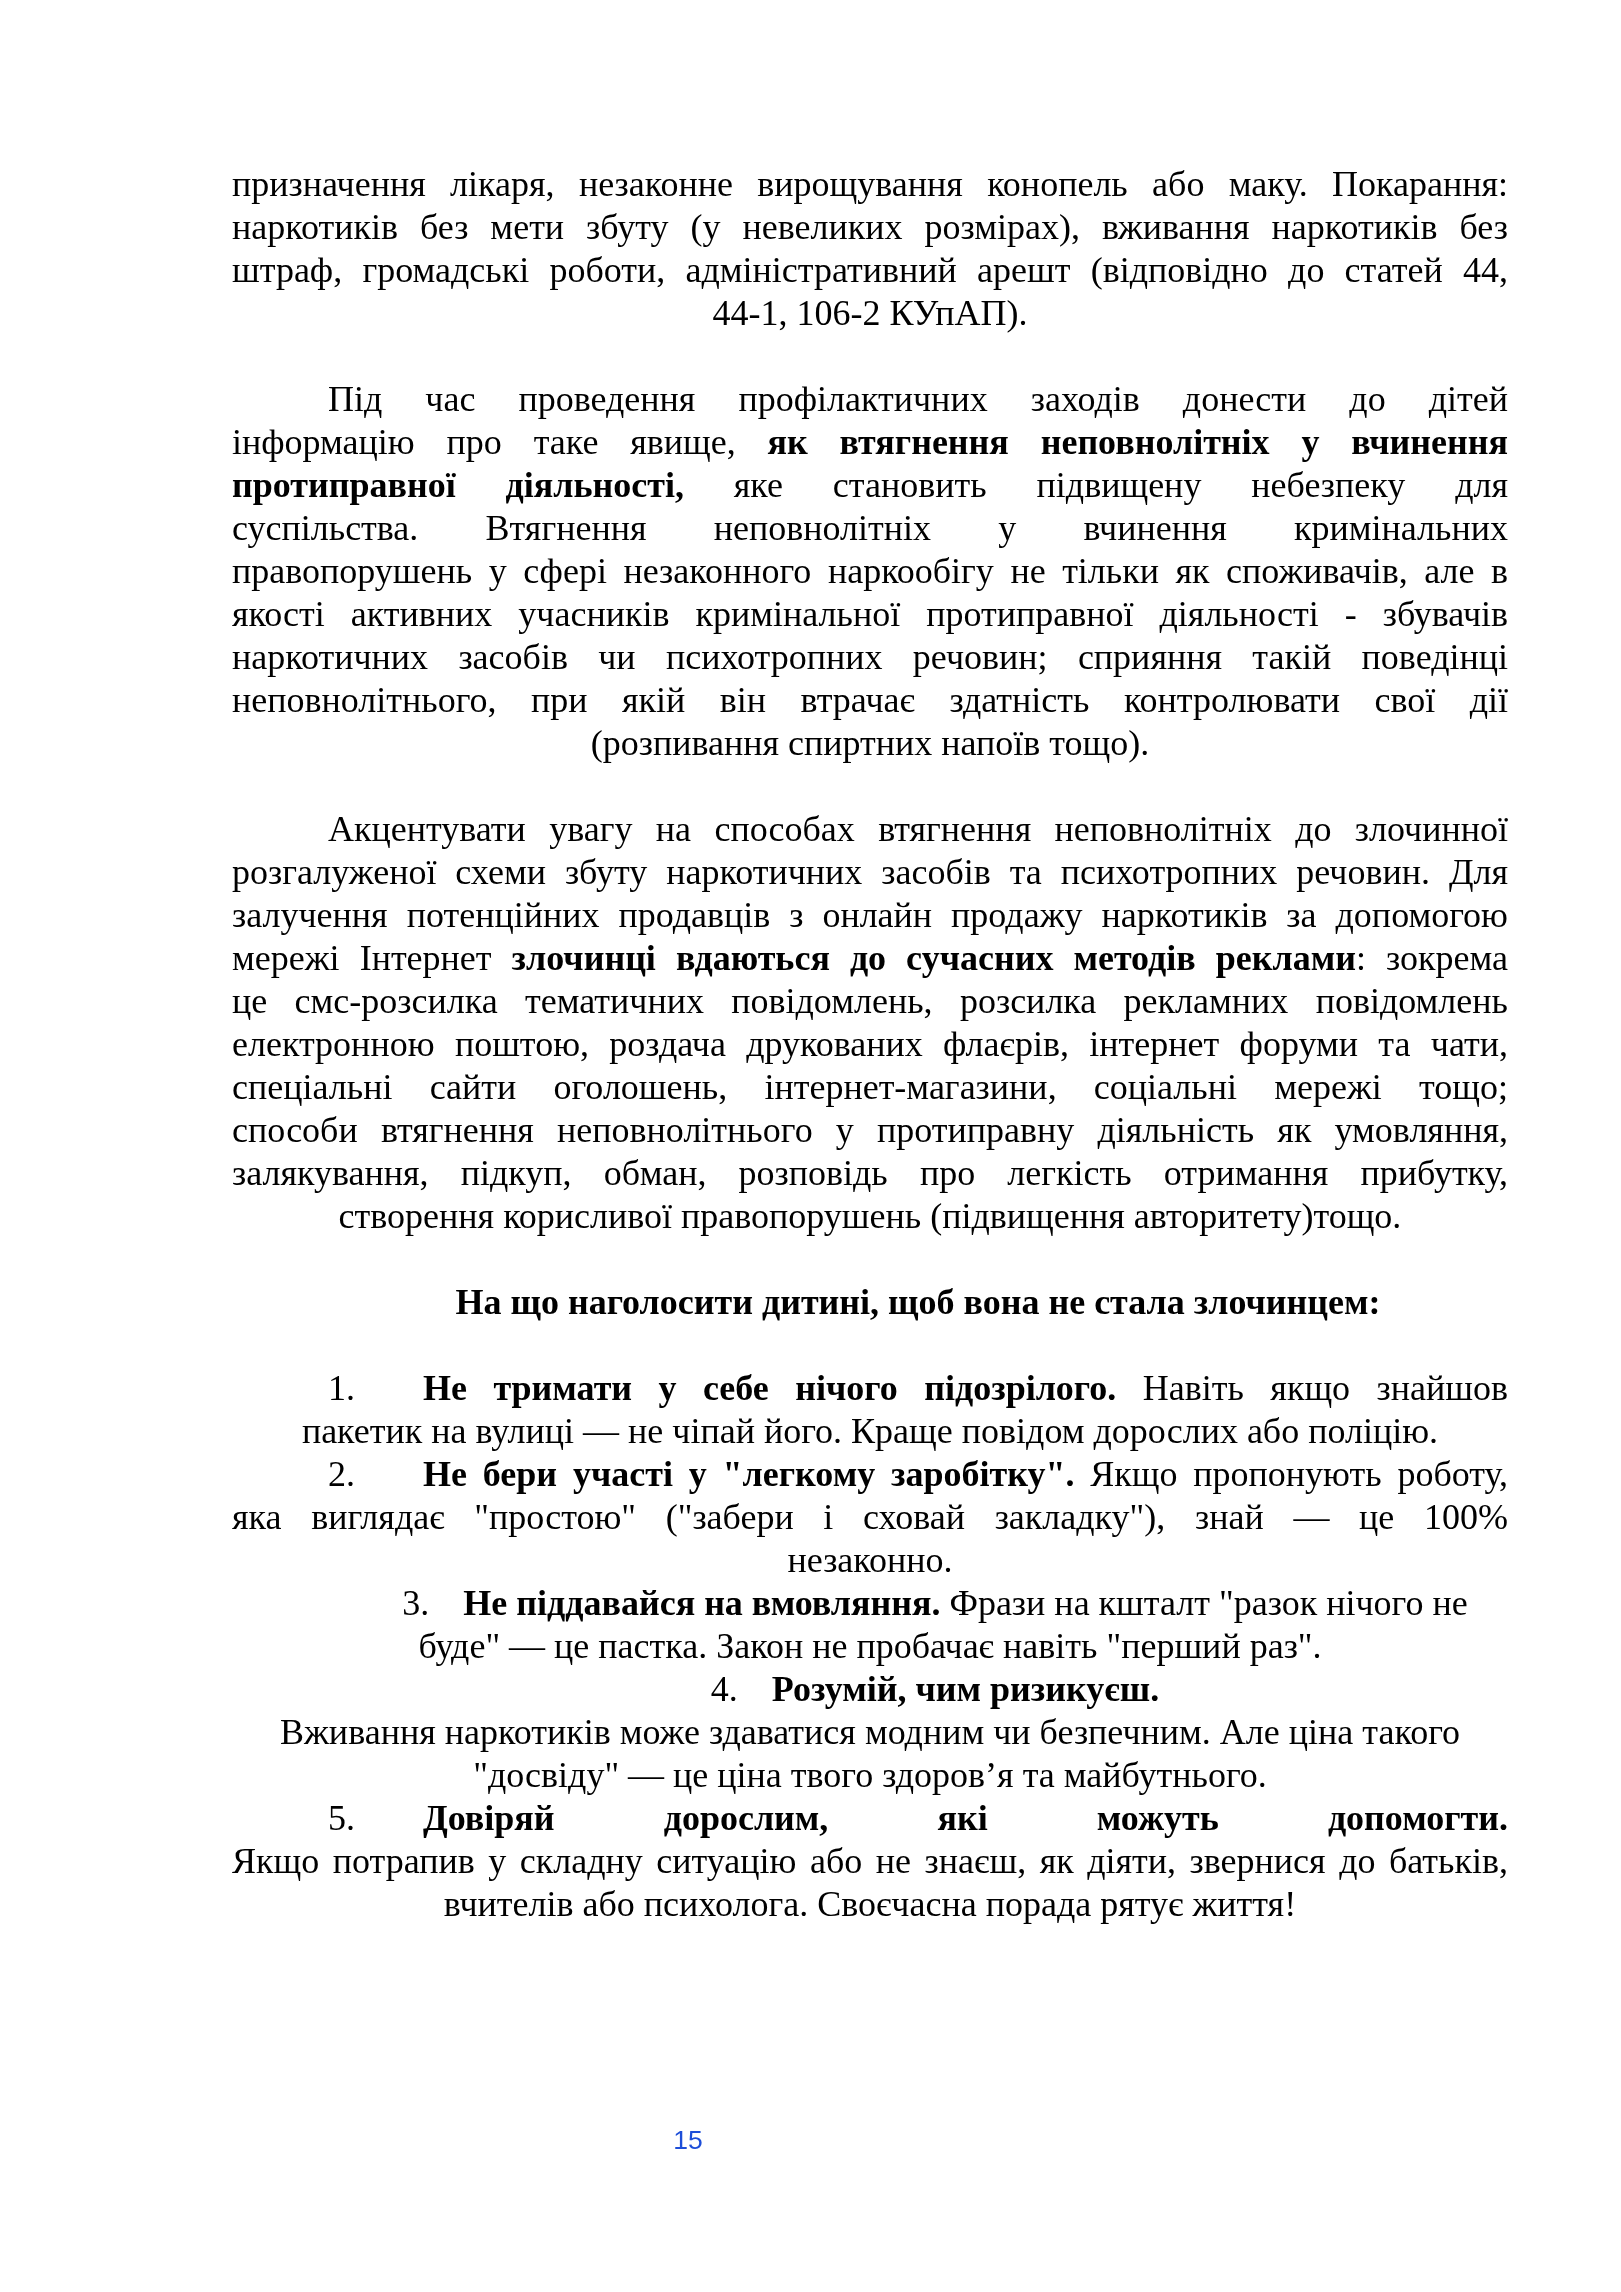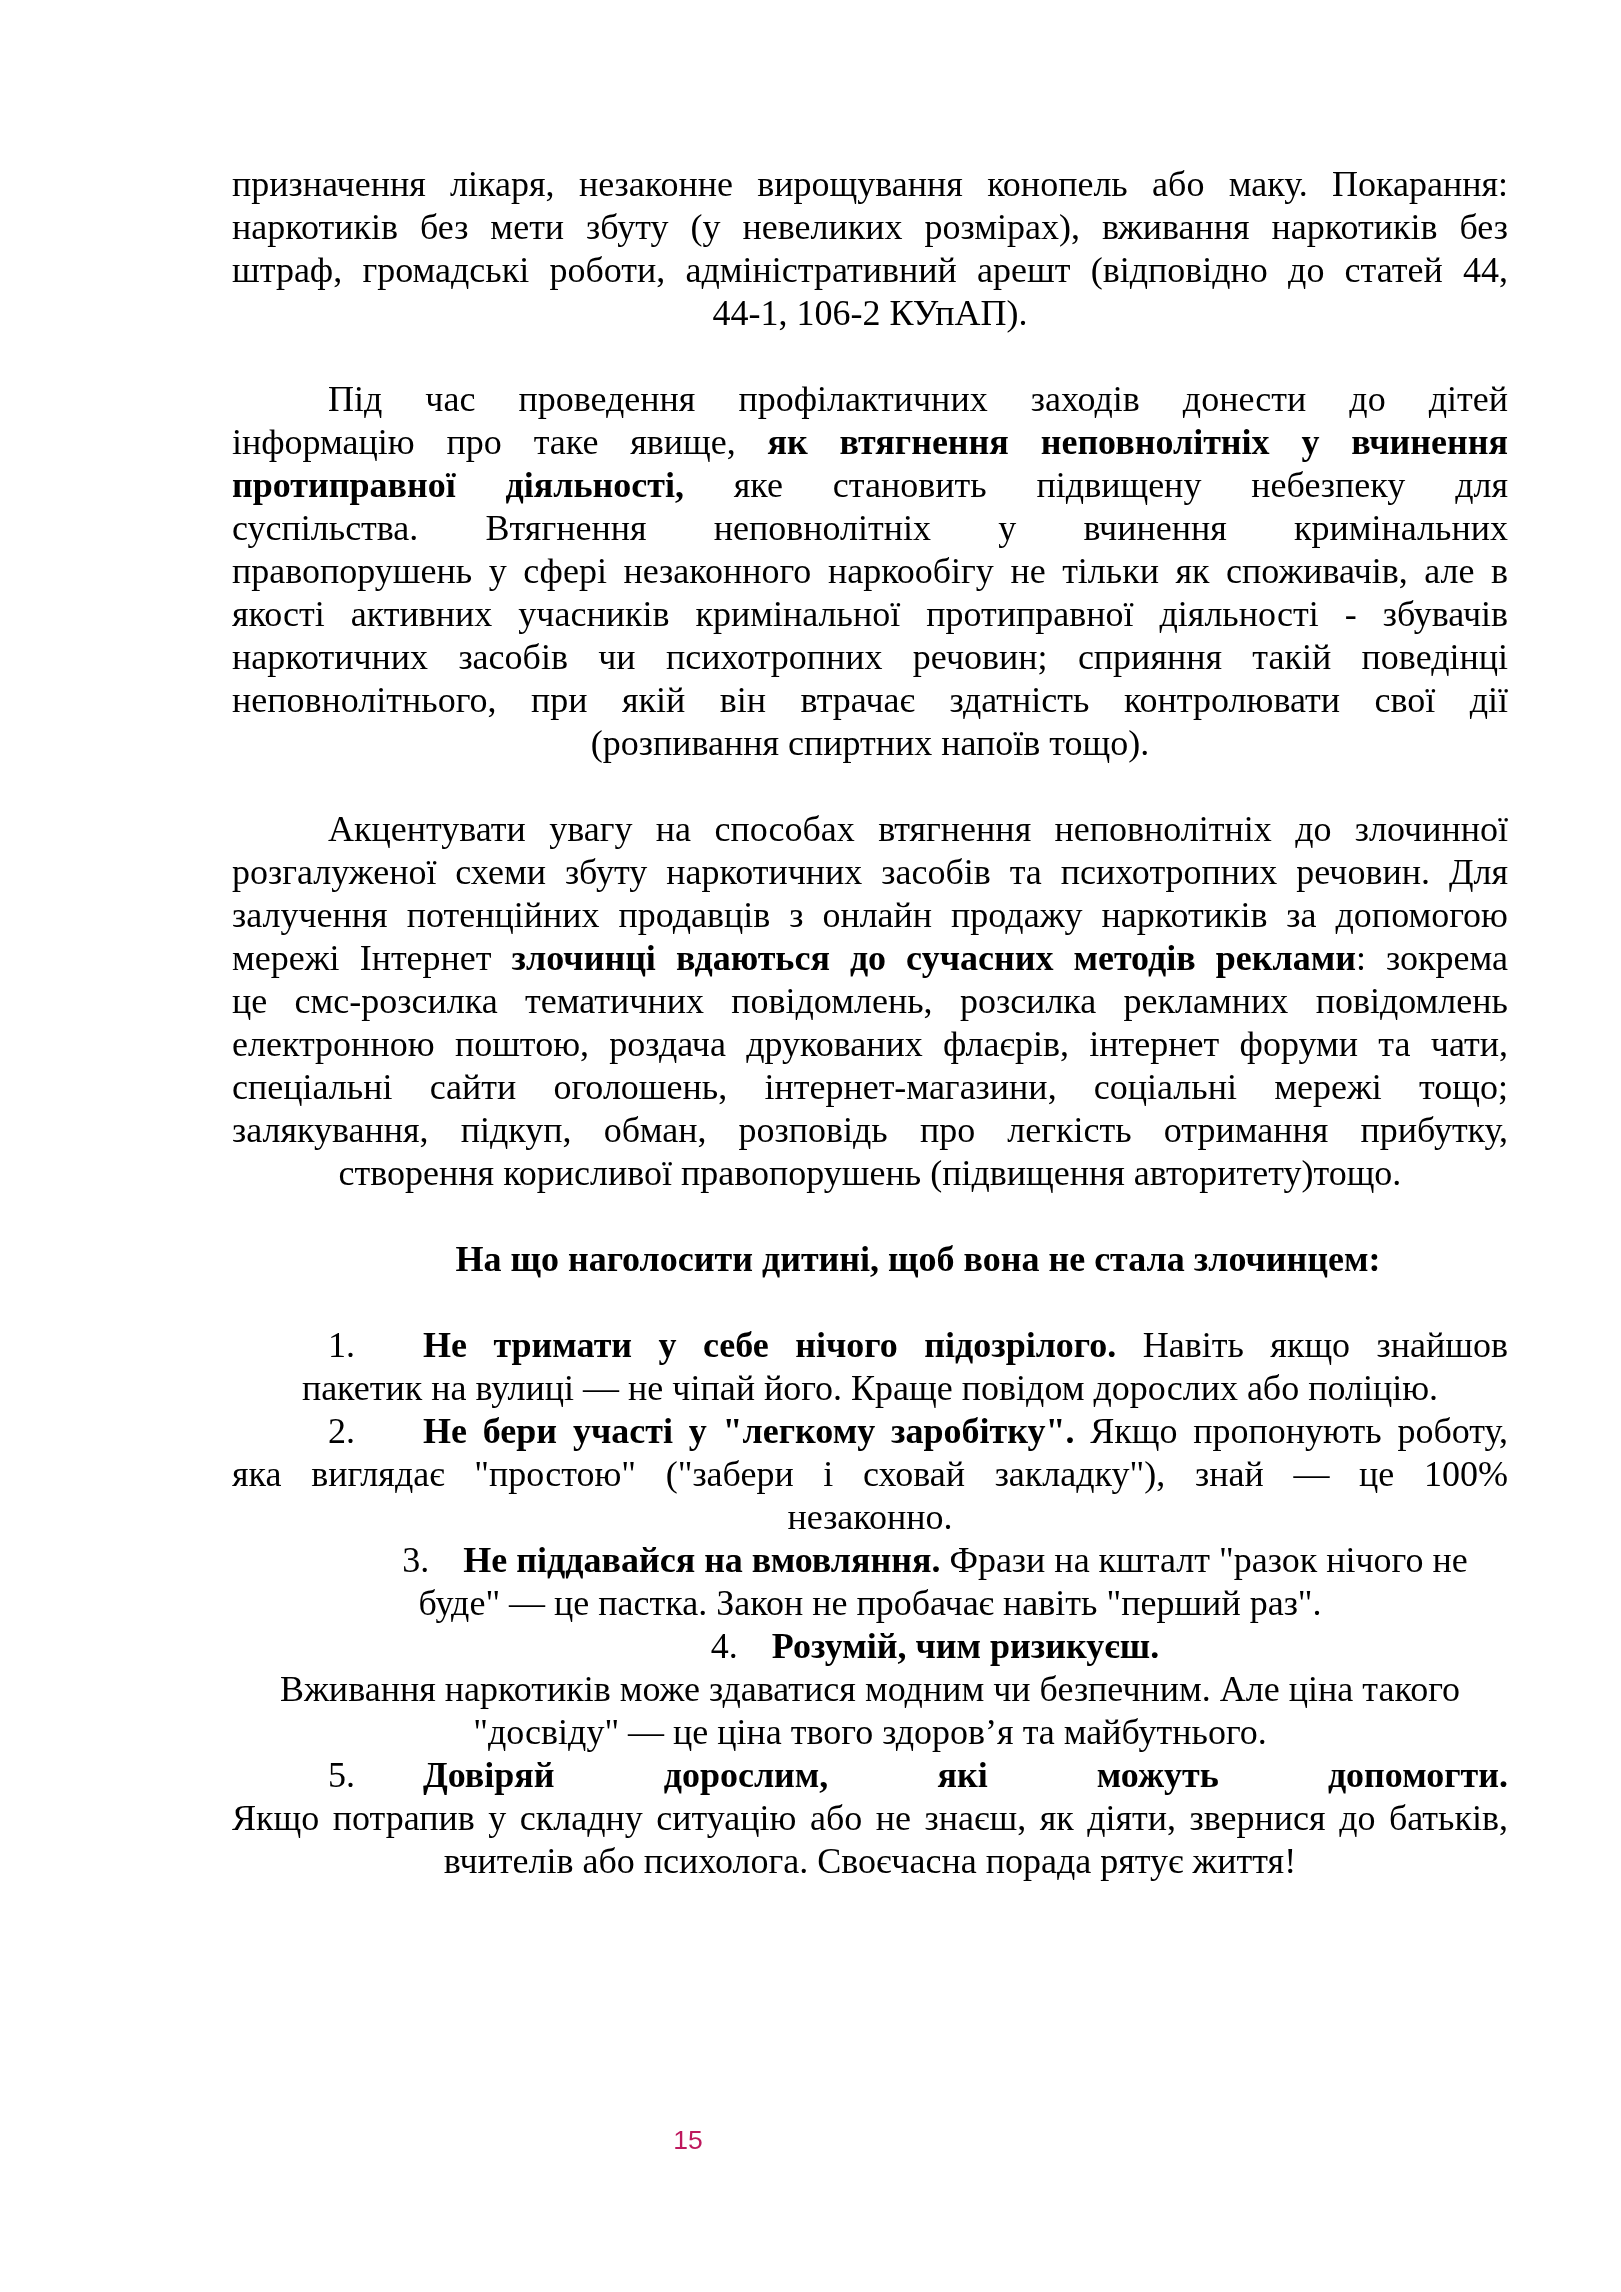--- a/index.html
+++ b/index.html
@@ -12,21 +12,21 @@
   }
   .line { display: block; height: 43px; white-space: nowrap; }
   .line.just { text-align: justify; text-align-last: justify; white-space: normal; overflow: hidden; }
   .line.left { text-align: center; }
   .line.indent { padding-left: 96px; }
   .blank { display: block; height: 43px; }
   .b { font-weight: bold; }
   .num { display: inline-block; width: 95px; }
   .page-number {
     position: absolute; left: 0; width: 1304px; top: 2125px; text-align: center;
-    font-family: "Liberation Sans", "DejaVu Sans", sans-serif; font-size: 26.5px; color: #be185d;
+    font-family: "Liberation Sans", "DejaVu Sans", sans-serif; font-size: 26.5px; color: #1d4ed8;
     padding-left: 72px; box-sizing: border-box;
   }
 </style>
 </head>
 <body>
 
 <div class="page">
   <div class="text" id="text-body">
       <div>
         <div class="line just"><span>призначення лікаря, незаконне вирощування конопель або маку. Покарання:</span></div>
@@ -48,20 +48,21 @@
       </div>
       <div class="blank"></div>
       <div>
         <div class="line just indent"><span>Акцентувати увагу на способах втягнення неповнолітніх до злочинної</span></div>
         <div class="line just"><span>розгалуженої схеми збуту наркотичних засобів та психотропних речовин. Для</span></div>
         <div class="line just"><span>залучення потенційних продавців з онлайн продажу наркотиків за допомогою</span></div>
         <div class="line just"><span>мережі Інтернет </span><span class="b">злочинці вдаються до сучасних методів реклами</span><span>: зокрема</span></div>
         <div class="line just"><span>це смс-розсилка тематичних повідомлень, розсилка рекламних повідомлень</span></div>
         <div class="line just"><span>електронною поштою, роздача друкованих флаєрів, інтернет форуми та чати,</span></div>
         <div class="line just"><span>спеціальні сайти оголошень, інтернет-магазини, соціальні мережі тощо;</span></div>
+        <div class="line just"><span>способи втягнення неповнолітнього у протиправну діяльність як умовляння,</span></div>
         <div class="line just"><span>залякування, підкуп, обман, розповідь про легкість отримання прибутку,</span></div>
         <div class="line left"><span>створення корисливої правопорушень (підвищення авторитету)тощо.</span></div>
       </div>
       <div class="blank"></div>
       <div>
         <div class="line left indent"><span class="b">На що наголосити дитині, щоб вона не стала злочинцем:</span></div>
       </div>
       <div class="blank"></div>
       <div>
         <div class="line just indent"><span class="num">1.</span><span class="b">Не тримати у себе нічого підозрілого.</span><span> Навіть якщо знайшов</span></div>

